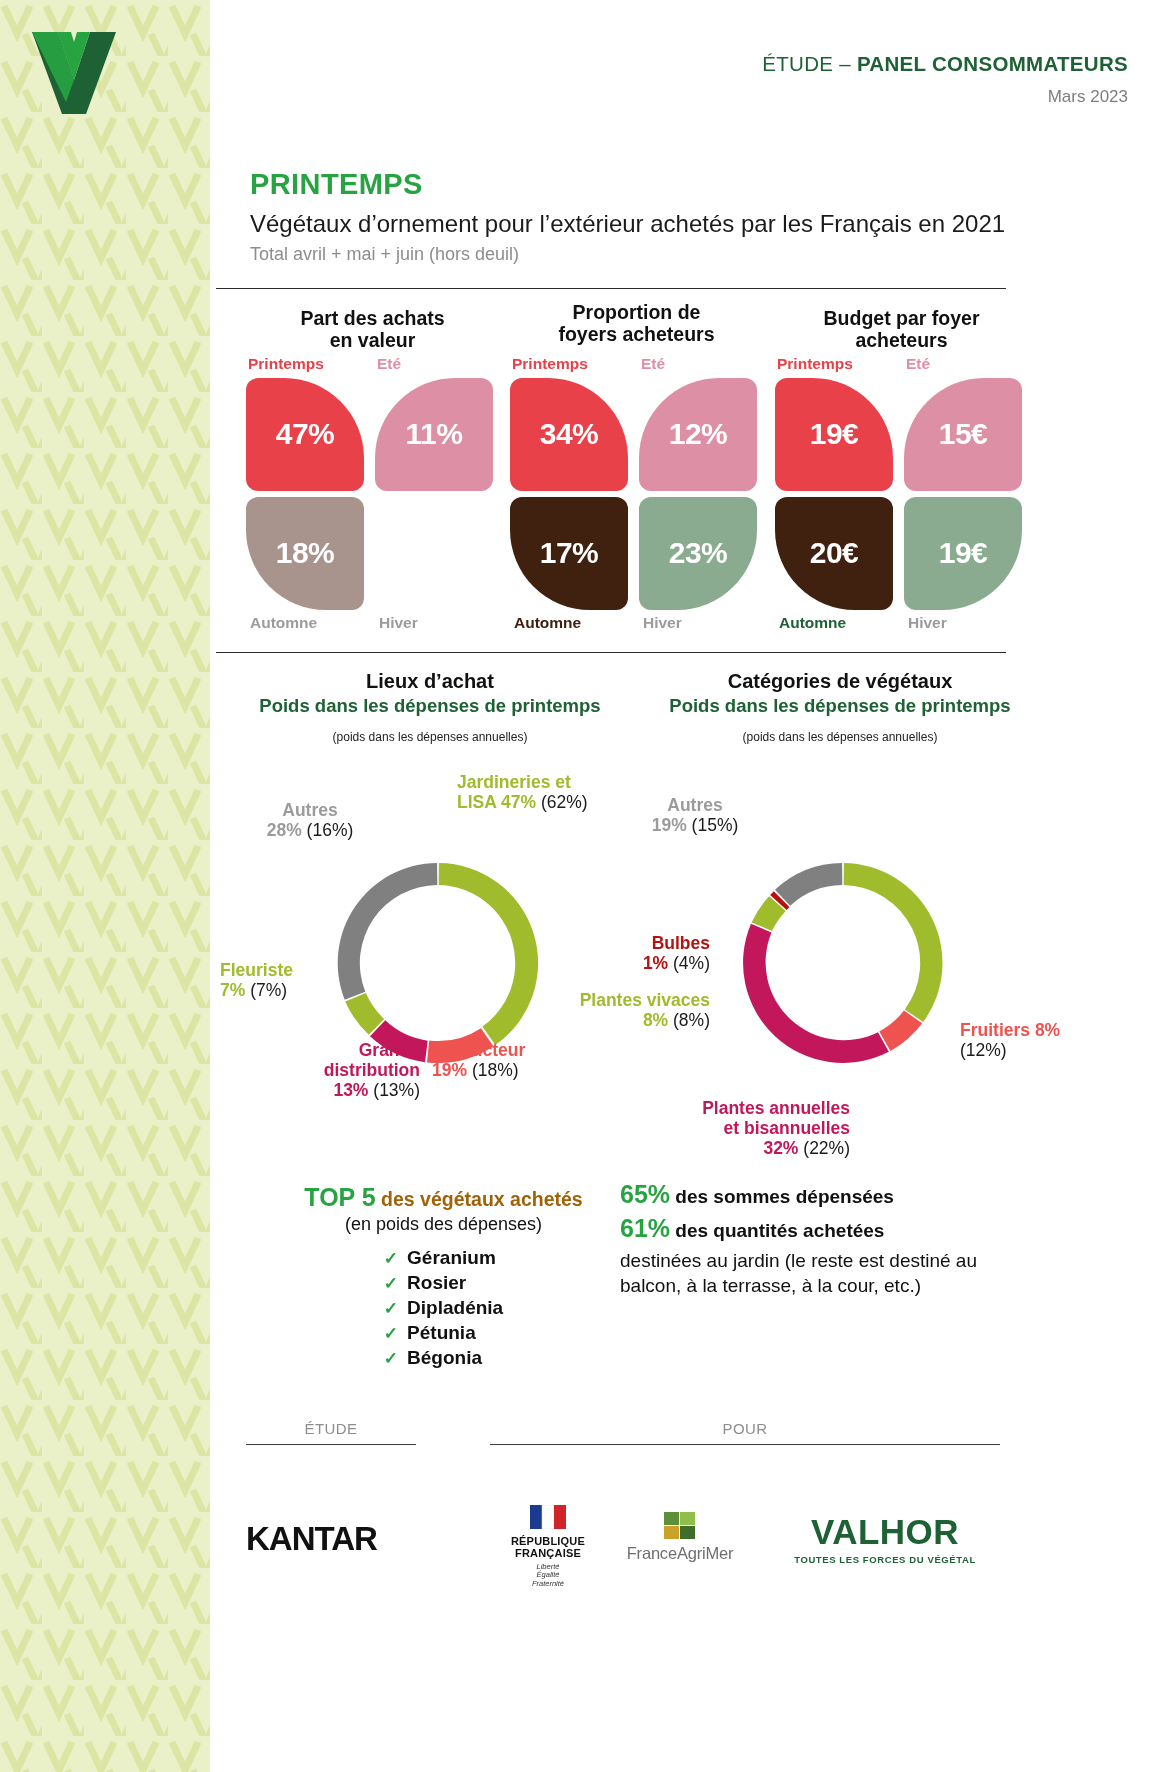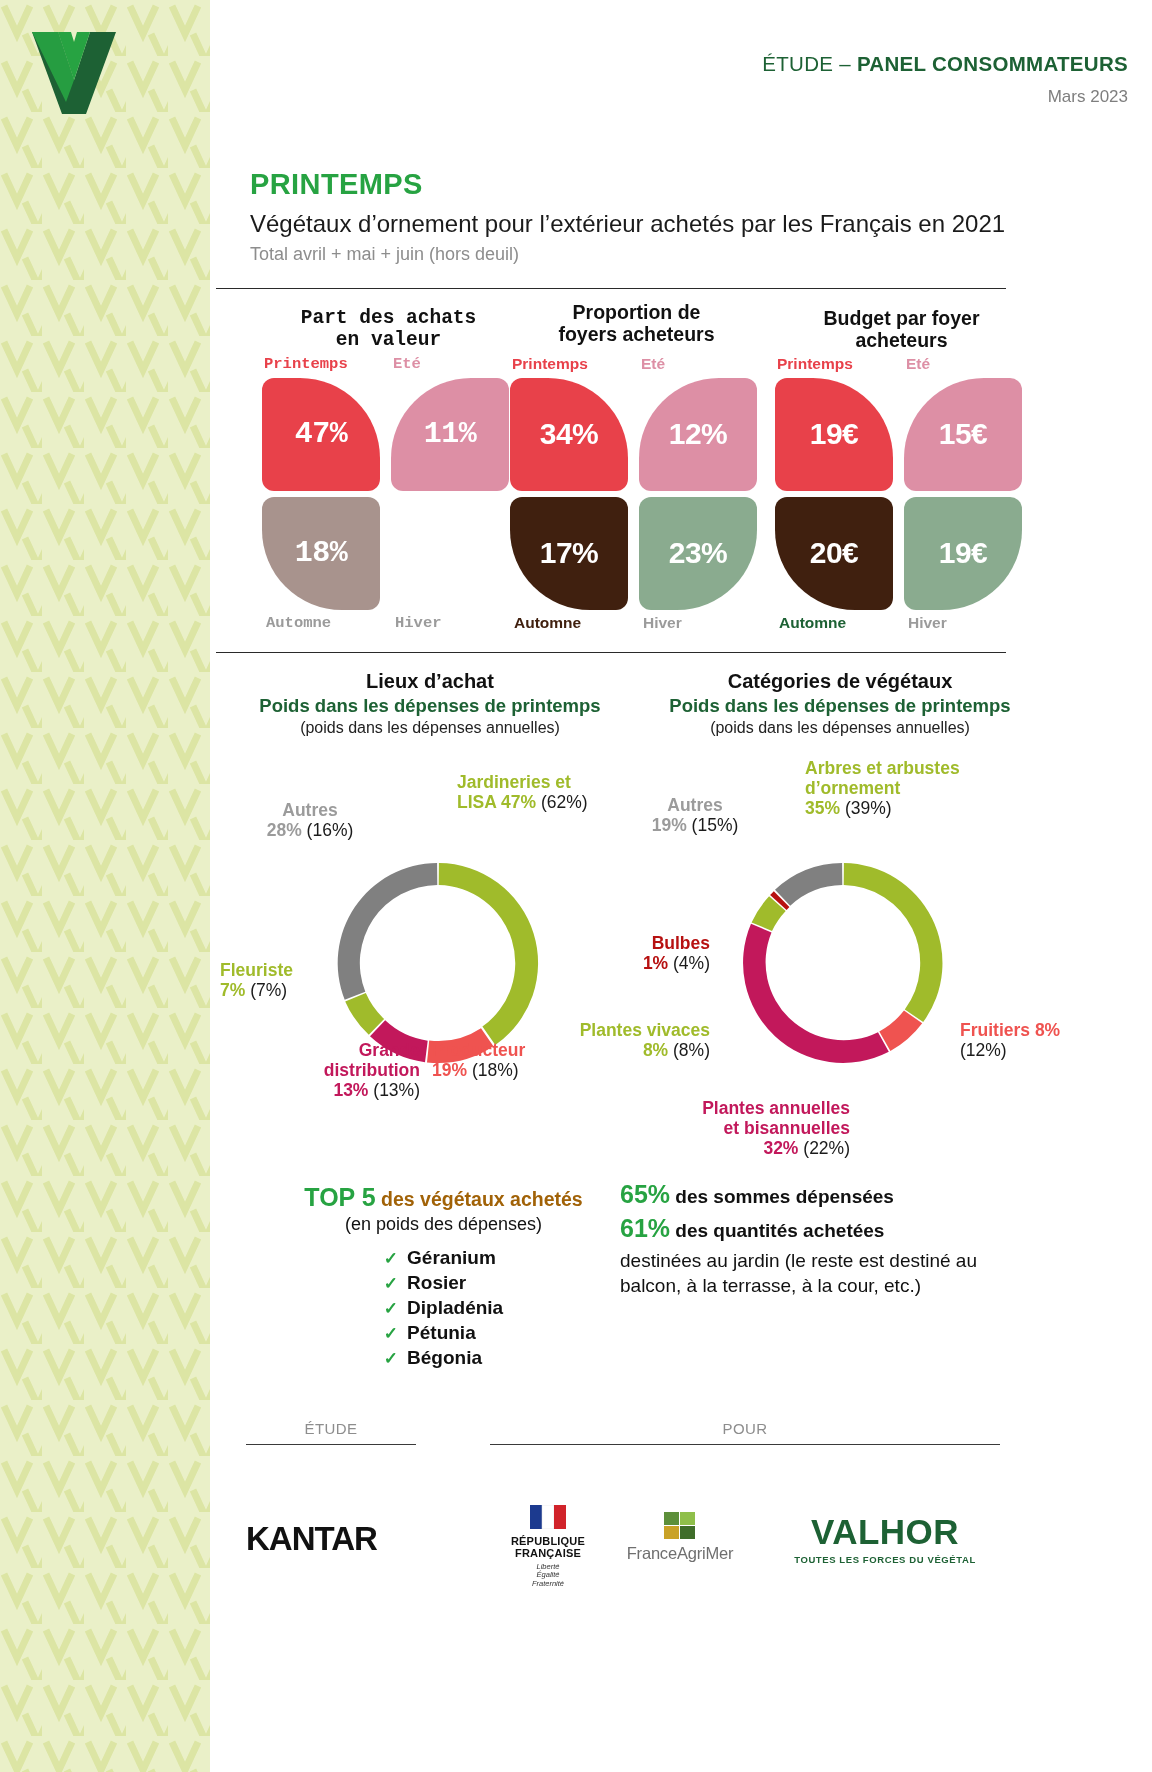--- a/index.html
+++ b/index.html
@@ -65,21 +65,21 @@
   .qlabel{position:absolute;font-size:15.5px;font-weight:bold;}
   .lab-tl{left:2px;top:-1px;}
   .lab-tr{left:131px;top:-1px;}
   .lab-bl{left:4px;top:258px;}
   .lab-br{left:133px;top:258px;}
 
   
   .donut-head{position:absolute;text-align:center;width:420px;}
   .donut-head .t1{font-size:20px;font-weight:bold;color:#111;}
   .donut-head .t2{font-size:18.5px;font-weight:bold;color:#1d6134;margin-top:2px;}
-  .donut-head .t3{font-size:16px;color:#222;margin-top:2px;}
+  .donut-head .t3{font-size:12px;color:#222;margin-top:13px;}
 
   .dlabel{position:absolute;font-size:17.5px;line-height:1.15;}
   .dlabel b{font-weight:bold;}
   .dlabel .paren{color:#1b1b1b;font-weight:normal;}
 
   
   #top5{position:absolute;left:36px;top:1183px;width:395px;text-align:center;}
   #top5 .hd{font-size:23px;}
   #top5 .hd .big{color:#27a342;font-weight:bold;font-size:25px;}
   #top5 .hd .rest{color:#a16207;font-weight:bold;font-size:19.5px;margin-top:32px;}
@@ -139,21 +139,21 @@
   </div>
 
   <div id="titleblock">
     <div id="season-title">PRINTEMPS</div>
     <div id="main-title">Végétaux d’ornement pour l’extérieur achetés par les Français en 2021</div>
     <div id="sub-title">Total avril + mai + juin (hors deuil)</div>
   </div>
 
   <hr class="rule" style="top:288px;">
 
-  <div class="kpi-group" style="left:52px;top:308px;width:253px;font-family:Liberation Mono, monospace;">
+  <div class="kpi-group" style="left:36px;top:308px;width:253px;">
     <div class="kpi-title">
       <span>Part des achats</span><br>
       <span>en valeur</span>
     </div>
     <div class="kpi-grid">
       <div class="qlabel lab-tl" style="color:#e8414a">Printemps</div>
       <div class="qlabel lab-tr" style="color:#dd8fa5">Eté</div>
       <div class="qcell q-tl" style="background:#e8414a">
           <span class="v">47%</span>
         </div>
@@ -288,40 +288,34 @@
       <path d="M 45.8 88.8 A 100 100 0 0 1 -92.0 -39.2 L -71.5 -30.6 A 78 78 0 0 0 35.0 69.2 Z" fill="#c2185b"></path>
 
       <path d="M -91.4 -40.6 A 100 100 0 0 1 -73.9 -66.8 L -57.3 -52.1 A 78 78 0 0 0 -71.0 -32.1 Z" fill="#a0bb2b"></path>
 
       <path d="M -72.9 -67.9 A 100 100 0 0 1 -69.2 -71.7 L -53.6 -56.0 A 78 78 0 0 0 -56.4 -53.1 Z" fill="#b71111"></path>
 
       <path d="M -68.0 -73.3 A 100 100 0 0 1 -0.9 -100 L -0.7 -78 A 78 78 0 0 0 -52.8 -57.3 Z" fill="#808080"></path>
     </g>
   </svg>
 
-  <div class="dlabel" style="left:595px;top:758px;color:#a0bb2b;text-align:left;width:240px;">
-    <b>Arbres et arbustes</b><br>
-    <b>d’ornement</b><br>
-    <b>35%</b>
-    <span class="paren">(39%)</span>
-  </div>
 
   <div class="dlabel" style="left:415px;top:795px;color:#9b9b9b;text-align:center;width:140px;">
     <b>Autres</b><br>
     <b>19%</b>
     <span class="paren">(15%)</span>
   </div>
 
   <div class="dlabel" style="left:360px;top:933px;color:#b71111;text-align:right;width:140px;">
     <b>Bulbes</b><br>
     <b>1%</b>
     <span class="paren">(4%)</span>
   </div>
 
-  <div class="dlabel" style="left:330px;top:1020px;color:#a0bb2b;text-align:right;width:170px;">
+  <div class="dlabel" style="left:330px;top:990px;color:#a0bb2b;text-align:right;width:170px;">
     <b>Plantes vivaces</b><br>
     <b>8%</b>
     <span class="paren">(8%)</span>
   </div>
 
   <div class="dlabel" style="left:410px;top:1098px;color:#c2185b;text-align:right;width:230px;">
     <b>Plantes annuelles</b><br>
     <b>et bisannuelles</b><br>
     <b>32%</b>
     <span class="paren">(22%)</span>

